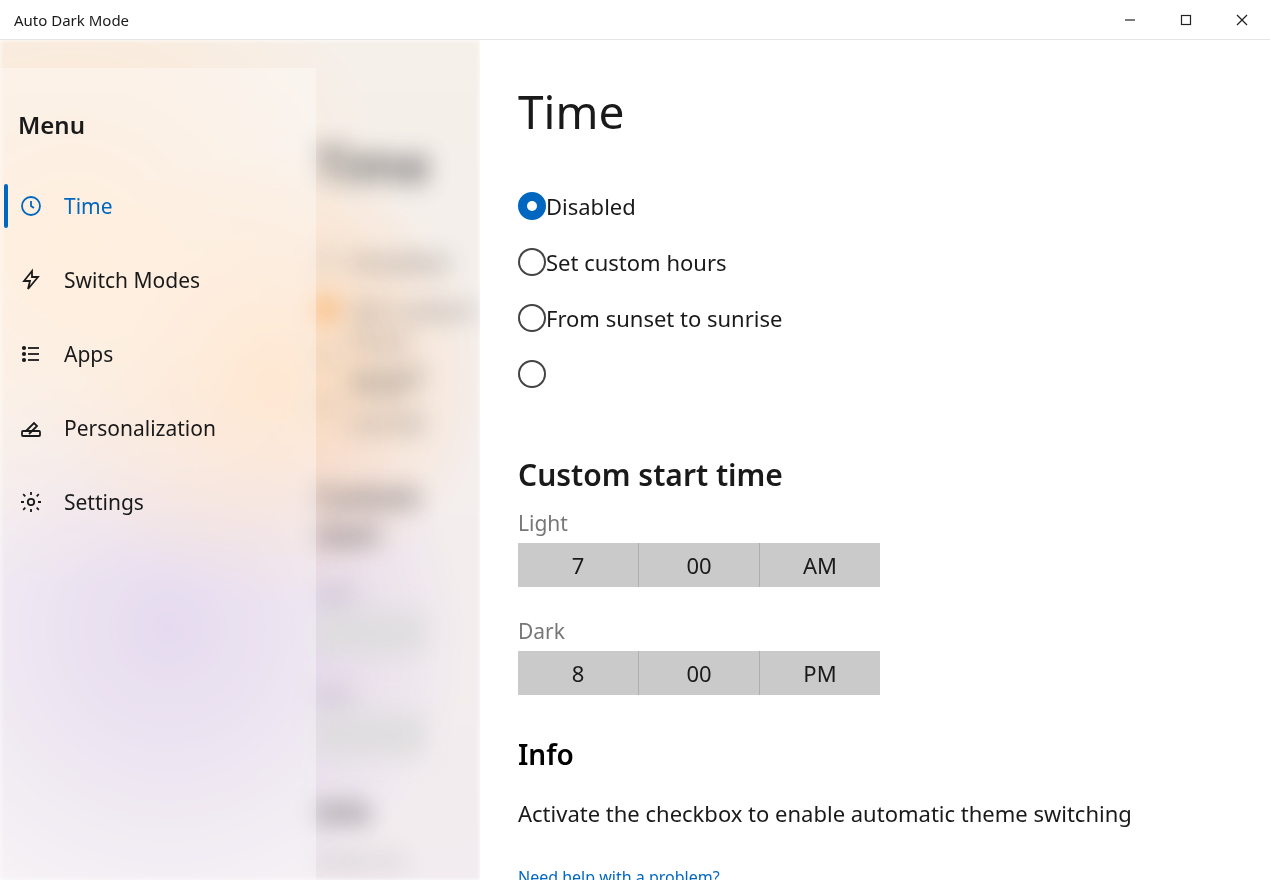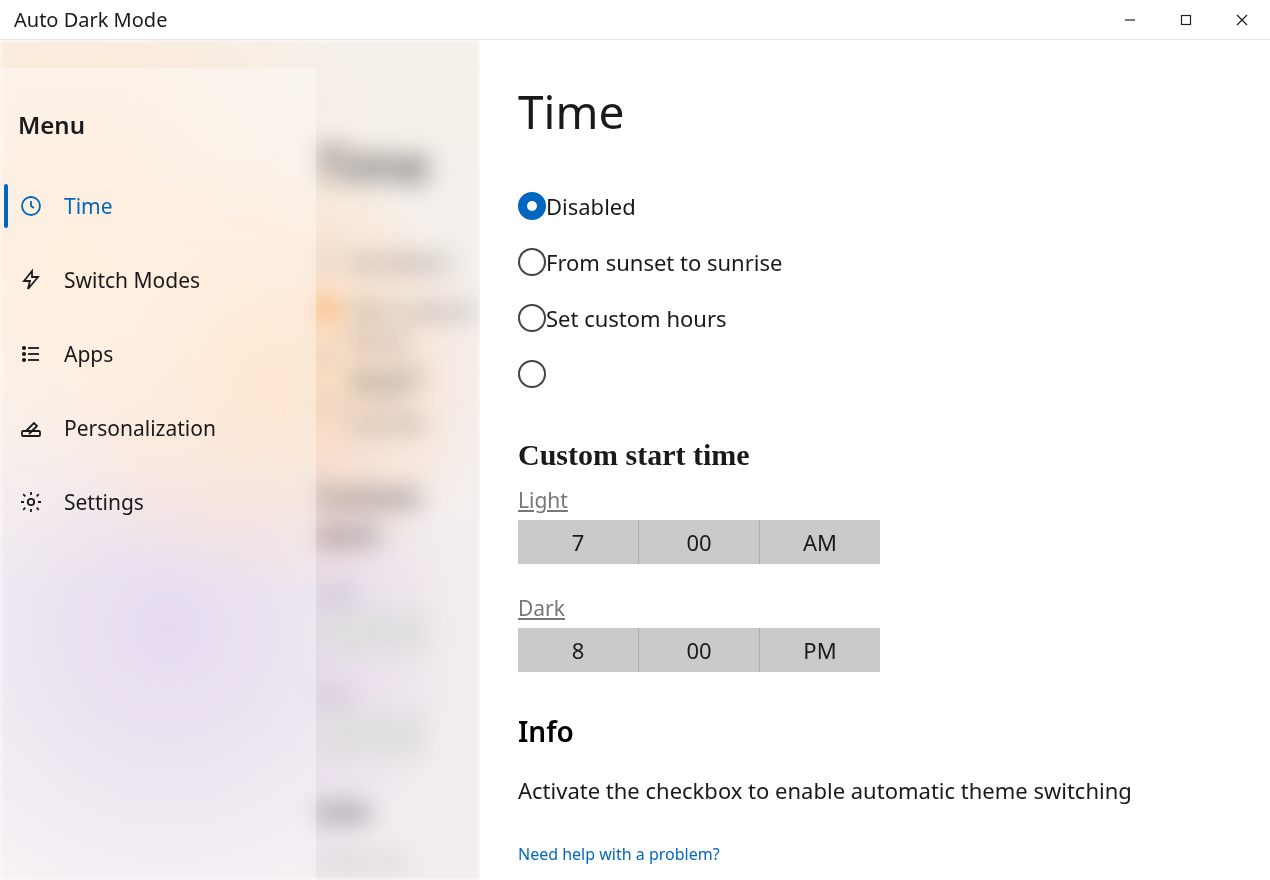--- a/index.html
+++ b/index.html
@@ -5,21 +5,21 @@
   * { box-sizing: border-box; margin: 0; padding: 0; }
   html, body { width: 1270px; height: 880px; font-family: "Segoe UI", system-ui, sans-serif; overflow: hidden; }
 
   
   .titlebar {
     position: absolute; top: 0; left: 0; right: 0; height: 40px;
     display: flex; align-items: center; justify-content: space-between;
     background: #ffffff; z-index: 50;
     border-bottom: 1px solid #e5e5e5;
   }
-  .titlebar .title { padding-left: 14px; font-size: 20px; color: #1a1a1a; }
+  .titlebar .title { padding-left: 14px; font-size: 15px; color: #1a1a1a; }
   .titlebar .controls { display: flex; }
   .titlebar .ctl {
     width: 56px; height: 40px; display: flex; align-items: center; justify-content: center;
     color: #222;
   }
   .titlebar .ctl svg { width: 12px; height: 12px; }
 
   
   .backdrop {
     position: absolute; top: 40px; left: 0; width: 480px; bottom: 0;
@@ -92,25 +92,25 @@
   .radio.checked {
     background: #0067c0; border-color: #0067c0;
   }
   .radio.checked::after {
     content: ""; position: absolute; top: 50%; left: 50%; transform: translate(-50%,-50%);
     width: 10px; height: 10px; background: #fff; border-radius: 50%;
   }
 
   .section-title {
     font-size: 30px; font-weight: 600; color: #1a1a1a;
-    margin-top: 36px; margin-bottom: 14px; font-family: Liberation Serif, serif;
+    margin-top: 52px; margin-bottom: 14px;
   }
   .info-title { font-size: 28px; font-weight: 600; margin-top: 40px; margin-bottom: 25px; }
 
-  .field-label { font-size: 21px; color: #777; margin-bottom: 6px; text-decoration: underline; }
+  .field-label { font-size: 21px; color: #777; margin-bottom: 6px; }
   .time-picker {
     display: flex; width: 362px; height: 44px;
     background: #cacaca; margin-bottom: 30px;
   }
   .time-seg {
     flex: 1; display: flex; align-items: center; justify-content: center;
     font-size: 22px; color: #1a1a1a;
     border-right: 1px solid #aeaeae;
   }
   .time-seg:last-child { border-right: none; }
@@ -219,25 +219,25 @@
 
 <div class="main">
   <div class="page-title">Time</div>
 
   <div class="radio-row">
     <span class="radio checked"></span>
     <span>Disabled</span>
   </div>
   <div class="radio-row">
     <span class="radio unchecked"></span>
+    <span>Set custom hours</span>
+  </div>
+  <div class="radio-row">
+    <span class="radio unchecked"></span>
     <span>From sunset to sunrise</span>
-  </div>
-  <div class="radio-row">
-    <span class="radio unchecked"></span>
-    <span>Set custom hours</span>
   </div>
   <div class="radio-row">
     <span class="radio unchecked"></span>
   </div>
 
   <div class="section-title">Custom start time</div>
 
   <div class="field-label">Light</div>
   <div class="time-picker">
     <div class="time-seg">7</div>

